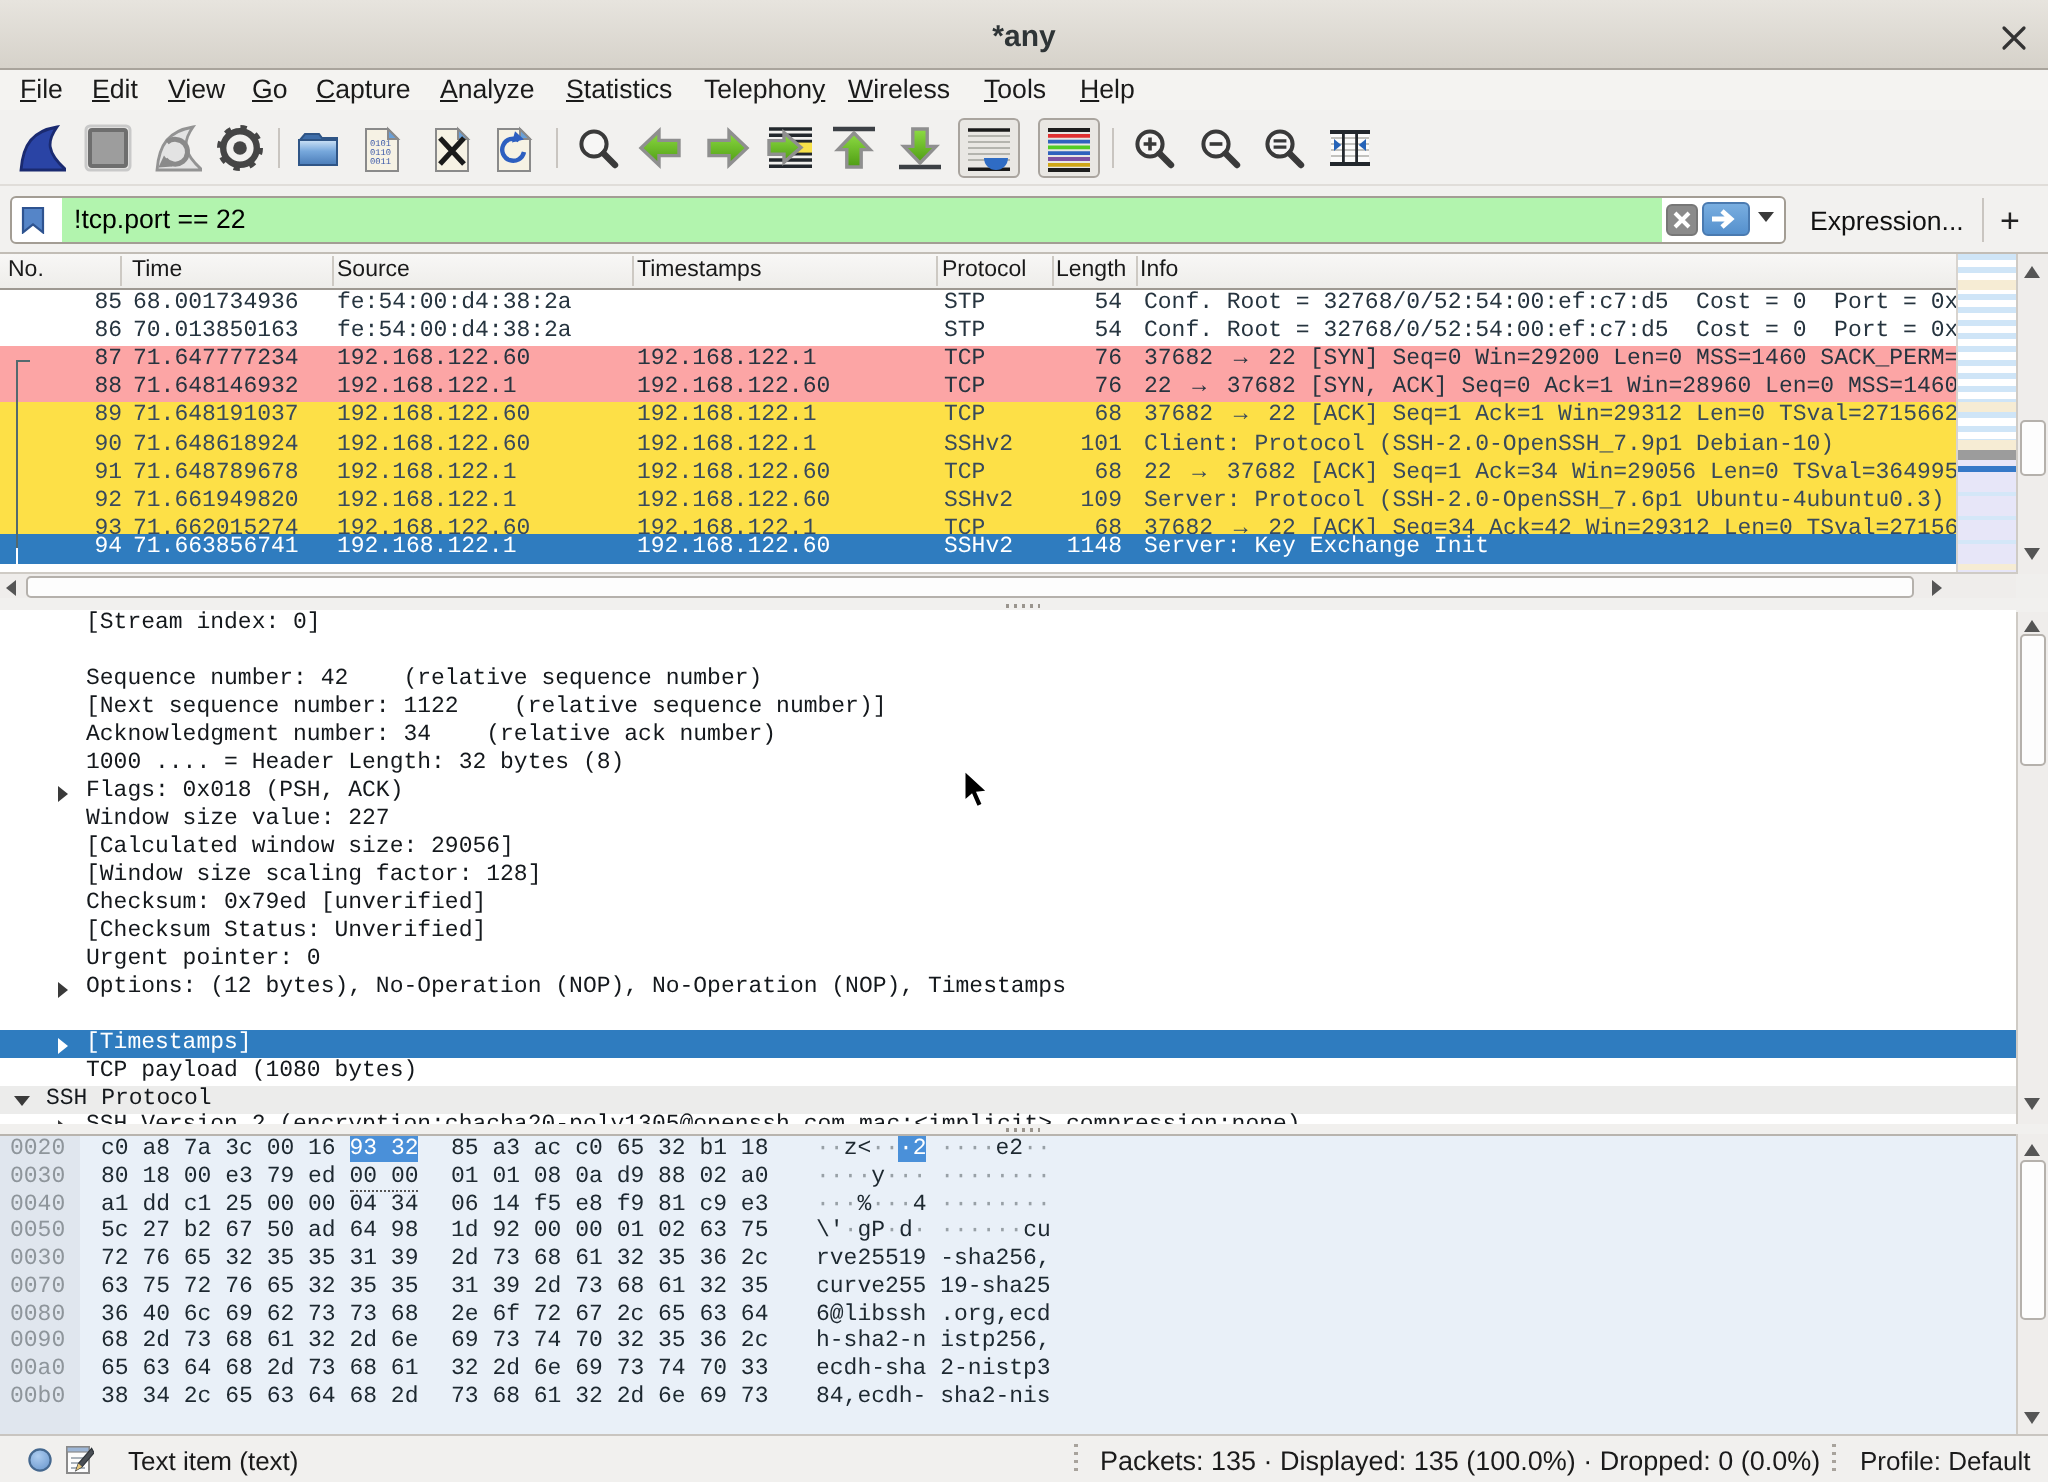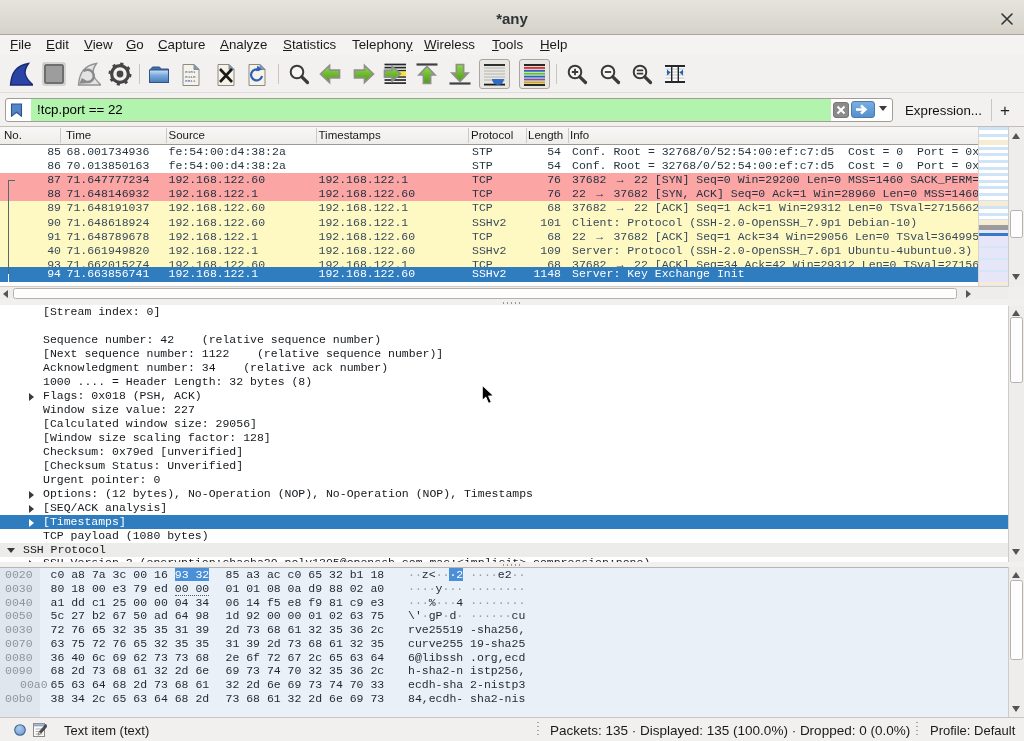--- a/index.html
+++ b/index.html
@@ -34,21 +34,21 @@
 .prow{position:absolute;left:0;width:978px;height:14.8px;line-height:14.2px;font-family:"Liberation Mono",monospace;font-size:11.5px;white-space:pre;overflow:hidden;color:#26343f}
 .prow span{position:absolute;top:0}
 .c-no{left:0;width:61px;text-align:right}
 .c-t{left:66.5px}
 .c-s{left:168.5px}
 .c-d{left:318.5px}
 .c-p{left:472px}
 .c-l{left:526px;width:35px;text-align:right}
 .c-i{left:572px;width:406px}
 .r-gray{background:#fca5a5}
-.r-lav{background:#fef9c3;color:#38495c}
+.r-lav{background:#fde047;color:#38495c}
 .r-sel{background:#2f7cbf;color:#fff}
 .aw{display:inline-block;width:13.8px;text-align:center;font-weight:normal;font-style:normal}
 
 #minimap{left:978px;top:127px;width:30px;height:160px;background:#fff;border-left:1px solid #d8d4cf}
 .sbv{background:#efedeb}
 .thumb{background:#fdfdfd;border:1px solid #b5b1ac;border-radius:2.5px}
 .arr{width:0;height:0;position:absolute}
 
 .split{background:#f1f0ee}
 .dots{position:absolute;width:17px;height:2px;background:repeating-linear-gradient(90deg,#9a958e 0 1.5px,transparent 1.5px 4px)}
@@ -275,21 +275,21 @@
     <div class="hsep" style="left:567.5px"></div>
 </div>
 <div class="abs" id="plrows">
 <div class="prow" style="top:0"><span class="c-no">85</span><span class="c-t">68.001734936</span><span class="c-s">fe:54:00:d4:38:2a</span><span class="c-p">STP</span><span class="c-l">54</span><span class="c-i">Conf. Root = 32768/0/52:54:00:ef:c7:d5  Cost = 0  Port = 0x8002</span></div>
 <div class="prow" style="top:14.1px"><span class="c-no">86</span><span class="c-t">70.013850163</span><span class="c-s">fe:54:00:d4:38:2a</span><span class="c-p">STP</span><span class="c-l">54</span><span class="c-i">Conf. Root = 32768/0/52:54:00:ef:c7:d5  Cost = 0  Port = 0x8002</span></div>
 <div class="prow r-gray" style="top:28.2px"><span class="c-no">87</span><span class="c-t">71.647777234</span><span class="c-s">192.168.122.60</span><span class="c-d">192.168.122.1</span><span class="c-p">TCP</span><span class="c-l">76</span><span class="c-i">37682 <i class="aw">→</i> 22 [SYN] Seq=0 Win=29200 Len=0 MSS=1460 SACK_PERM=1 TSval=2715662857</span></div>
 <div class="prow r-gray" style="top:42.3px"><span class="c-no">88</span><span class="c-t">71.648146932</span><span class="c-s">192.168.122.1</span><span class="c-d">192.168.122.60</span><span class="c-p">TCP</span><span class="c-l">76</span><span class="c-i">22 <i class="aw">→</i> 37682 [SYN, ACK] Seq=0 Ack=1 Win=28960 Len=0 MSS=1460 SACK_PERM=1 TSval=3</span></div>
 <div class="prow r-lav" style="top:56.4px"><span class="c-no">89</span><span class="c-t">71.648191037</span><span class="c-s">192.168.122.60</span><span class="c-d">192.168.122.1</span><span class="c-p">TCP</span><span class="c-l">68</span><span class="c-i">37682 <i class="aw">→</i> 22 [ACK] Seq=1 Ack=1 Win=29312 Len=0 TSval=2715662858 TSecr=3649951532</span></div>
 <div class="prow r-lav" style="top:70.5px"><span class="c-no">90</span><span class="c-t">71.648618924</span><span class="c-s">192.168.122.60</span><span class="c-d">192.168.122.1</span><span class="c-p">SSHv2</span><span class="c-l">101</span><span class="c-i">Client: Protocol (SSH-2.0-OpenSSH_7.9p1 Debian-10)</span></div>
 <div class="prow r-lav" style="top:84.6px"><span class="c-no">91</span><span class="c-t">71.648789678</span><span class="c-s">192.168.122.1</span><span class="c-d">192.168.122.60</span><span class="c-p">TCP</span><span class="c-l">68</span><span class="c-i">22 <i class="aw">→</i> 37682 [ACK] Seq=1 Ack=34 Win=29056 Len=0 TSval=3649951546 TSecr=271566285</span></div>
-<div class="prow r-lav" style="top:98.7px"><span class="c-no">40</span><span class="c-t">71.661949820</span><span class="c-s">192.168.122.1</span><span class="c-d">192.168.122.60</span><span class="c-p">SSHv2</span><span class="c-l">109</span><span class="c-i">Server: Protocol (SSH-2.0-OpenSSH_7.6p1 Ubuntu-4ubuntu0.3)</span></div>
+<div class="prow r-lav" style="top:98.7px"><span class="c-no">92</span><span class="c-t">71.661949820</span><span class="c-s">192.168.122.1</span><span class="c-d">192.168.122.60</span><span class="c-p">SSHv2</span><span class="c-l">109</span><span class="c-i">Server: Protocol (SSH-2.0-OpenSSH_7.6p1 Ubuntu-4ubuntu0.3)</span></div>
 <div class="prow r-lav" style="top:112.8px"><span class="c-no">93</span><span class="c-t">71.662015274</span><span class="c-s">192.168.122.60</span><span class="c-d">192.168.122.1</span><span class="c-p">TCP</span><span class="c-l">68</span><span class="c-i">37682 <i class="aw">→</i> 22 [ACK] Seq=34 Ack=42 Win=29312 Len=0 TSval=2715662871 TSecr=36499515</span></div>
 <div class="prow r-sel" style="top:122px"><span class="c-no">94</span><span class="c-t">71.663856741</span><span class="c-s">192.168.122.1</span><span class="c-d">192.168.122.60</span><span class="c-p">SSHv2</span><span class="c-l">1148</span><span class="c-i">Server: Key Exchange Init</span></div>
 <div class="abs" style="left:8px;top:35px;width:7px;height:1px;background:#53696e"></div>
 <div class="abs" style="left:8px;top:35px;width:1px;height:99px;background:#53696e"></div>
 <div class="abs" style="left:8px;top:129px;width:1px;height:9px;background:#fff"></div>
 </div>
 <div class="abs" id="minimap">
 <div class="abs" style="left:0;top:0;width:29px;height:97px;background:repeating-linear-gradient(180deg,#cfe5f7 0 3px,#ffffff 3px 6.6px)"></div>
 <div class="abs" style="left:0;top:13px;width:29px;height:5px;background:#f6ecd4"></div>
 <div class="abs" style="left:0;top:74px;width:29px;height:5px;background:#f6ecd4"></div>
@@ -324,21 +324,20 @@
 <div class="dl" style="top:56.2px"><span style="left:43px">Acknowledgment number: 34    (relative ack number)</span></div>
 <div class="dl" style="top:70.2px"><span style="left:43px">1000 .... = Header Length: 32 bytes (8)</span></div>
 <div class="dl" style="top:84.2px"><i class="tri trir" style="left:29px;top:3.4px"></i><span style="left:43px">Flags: 0x018 (PSH, ACK)</span></div>
 <div class="dl" style="top:98.2px"><span style="left:43px">Window size value: 227</span></div>
 <div class="dl" style="top:112.2px"><span style="left:43px">[Calculated window size: 29056]</span></div>
 <div class="dl" style="top:126.2px"><span style="left:43px">[Window size scaling factor: 128]</span></div>
 <div class="dl" style="top:140.2px"><span style="left:43px">Checksum: 0x79ed [unverified]</span></div>
 <div class="dl" style="top:154.2px"><span style="left:43px">[Checksum Status: Unverified]</span></div>
 <div class="dl" style="top:168.2px"><span style="left:43px">Urgent pointer: 0</span></div>
 <div class="dl" style="top:182.2px"><i class="tri trir" style="left:29px;top:3.4px"></i><span style="left:43px">Options: (12 bytes), No-Operation (NOP), No-Operation (NOP), Timestamps</span></div>
-<div class="dl" style="top:196.2px"><i class="tri trir" style="left:29px;top:3.4px"></i><span style="left:43px">[SEQ/ACK analysis]</span></div>
 <div class="dl" style="top:210.2px;background:#2f7cbf;color:#fff"><i class="tri trir" style="left:29px;top:3.4px;border-left-color:#fff"></i><span style="left:43px">[Timestamps]</span></div>
 <div class="dl" style="top:224.2px"><span style="left:43px">TCP payload (1080 bytes)</span></div>
 <div class="dl" style="top:238.2px;background:#ececeb"><i class="tri trid" style="left:7px;top:4.4px"></i><span style="left:23px">SSH Protocol</span></div>
 <div class="dl" style="top:251.2px"><i class="tri trir" style="left:29px;top:3.4px"></i><span style="left:43px">SSH Version 2 (encryption:chacha20-poly1305@openssh.com mac:&lt;implicit&gt; compression:none)</span></div>
 </div>
 
 <div class="abs sbv" style="left:1008px;top:306px;width:16px;height:256px;border-left:1px solid #cfcbc5"></div>
 <div class="abs arr" style="left:1012px;top:310px;border-bottom:6px solid #555;border-left:4.5px solid transparent;border-right:4.5px solid transparent"></div>
 <div class="abs thumb" style="left:1009.5px;top:317px;width:13px;height:66px"></div>
 <div class="abs arr" style="left:1012px;top:549px;border-top:6px solid #555;border-left:4.5px solid transparent;border-right:4.5px solid transparent"></div>
@@ -365,21 +364,21 @@
 <div class="hx" style="left:0;top:68.8px;width:1008px">
 <span class="abs hoff" style="left:5px">0070</span><span class="abs hb" style="left:50.5px">63 75 72 76 65 32 35 35</span><span class="abs hb" style="left:225.5px">31 39 2d 73 68 61 32 35</span><span class="abs hascii" style="left:408px">curve255 19-sha25</span>
 </div>
 <div class="hx" style="left:0;top:82.5px;width:1008px">
 <span class="abs hoff" style="left:5px">0080</span><span class="abs hb" style="left:50.5px">36 40 6c 69 62 73 73 68</span><span class="abs hb" style="left:225.5px">2e 6f 72 67 2c 65 63 64</span><span class="abs hascii" style="left:408px">6@libssh .org,ecd</span>
 </div>
 <div class="hx" style="left:0;top:96.2px;width:1008px">
 <span class="abs hoff" style="left:5px">0090</span><span class="abs hb" style="left:50.5px">68 2d 73 68 61 32 2d 6e</span><span class="abs hb" style="left:225.5px">69 73 74 70 32 35 36 2c</span><span class="abs hascii" style="left:408px">h-sha2-n istp256,</span>
 </div>
 <div class="hx" style="left:0;top:109.9px;width:1008px">
-<span class="abs hoff" style="left:20px">00a0</span><span class="abs hb" style="left:50.5px">65 63 64 68 2d 73 68 61</span><span class="abs hb" style="left:225.5px">32 2d 6e 69 73 74 70 33</span><span class="abs hascii" style="left:408px">ecdh-sha 2-nistp3</span>
+<span class="abs hoff" style="left:5px">00a0</span><span class="abs hb" style="left:50.5px">65 63 64 68 2d 73 68 61</span><span class="abs hb" style="left:225.5px">32 2d 6e 69 73 74 70 33</span><span class="abs hascii" style="left:408px">ecdh-sha 2-nistp3</span>
 </div>
 <div class="hx" style="left:0;top:123.6px;width:1008px">
 <span class="abs hoff" style="left:5px">00b0</span><span class="abs hb" style="left:50.5px">38 34 2c 65 63 64 68 2d</span><span class="abs hb" style="left:225.5px">73 68 61 32 2d 6e 69 73</span><span class="abs hascii" style="left:408px">84,ecdh- sha2-nis</span>
 </div>
 </div>
 
 <div class="abs sbv" style="left:1008px;top:567px;width:16px;height:150px;border-left:1px solid #cfcbc5"></div>
 <div class="abs arr" style="left:1012px;top:572px;border-bottom:6px solid #555;border-left:4.5px solid transparent;border-right:4.5px solid transparent"></div>
 <div class="abs thumb" style="left:1009.5px;top:580px;width:13px;height:80px"></div>
 <div class="abs arr" style="left:1012px;top:706px;border-top:6px solid #555;border-left:4.5px solid transparent;border-right:4.5px solid transparent"></div>

